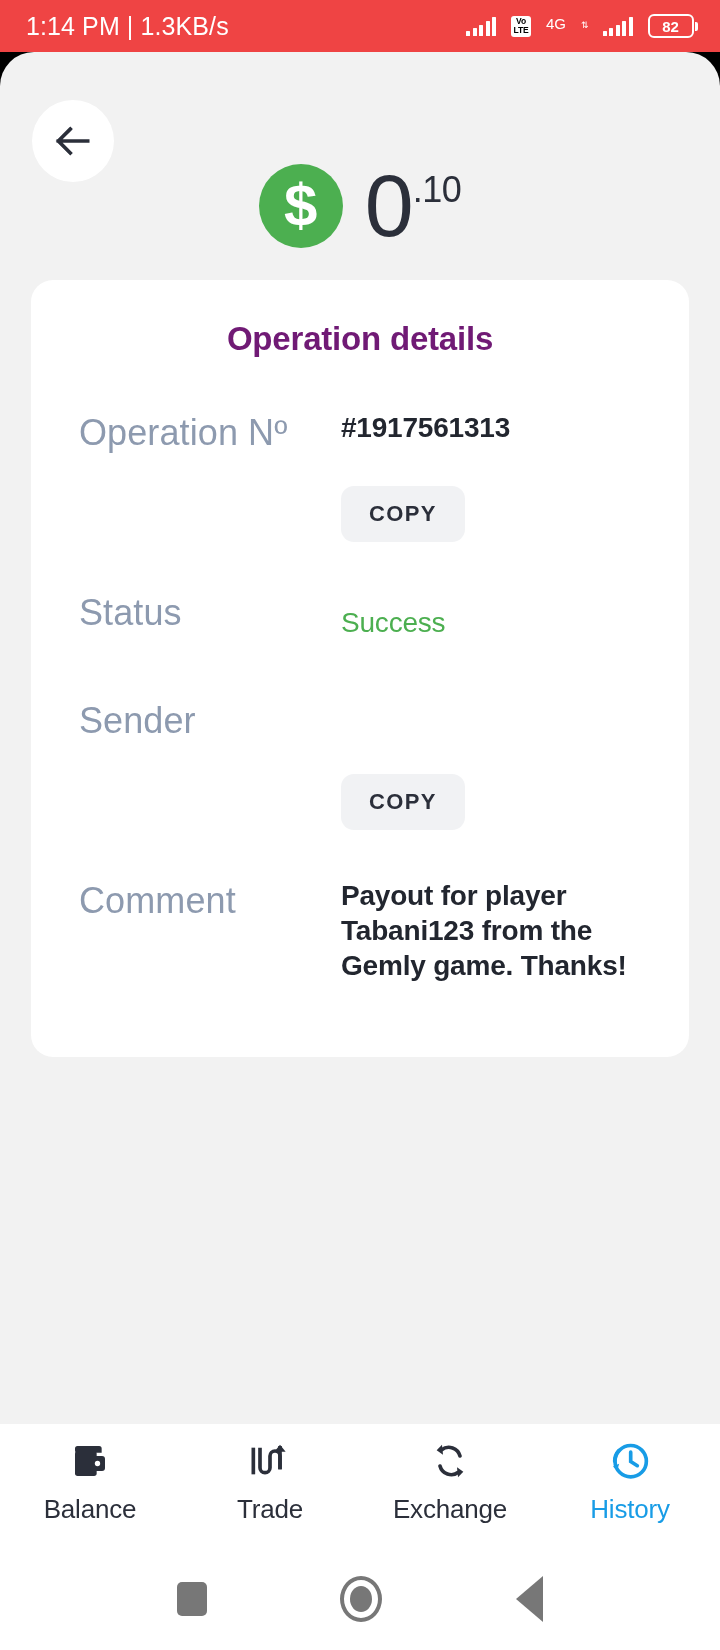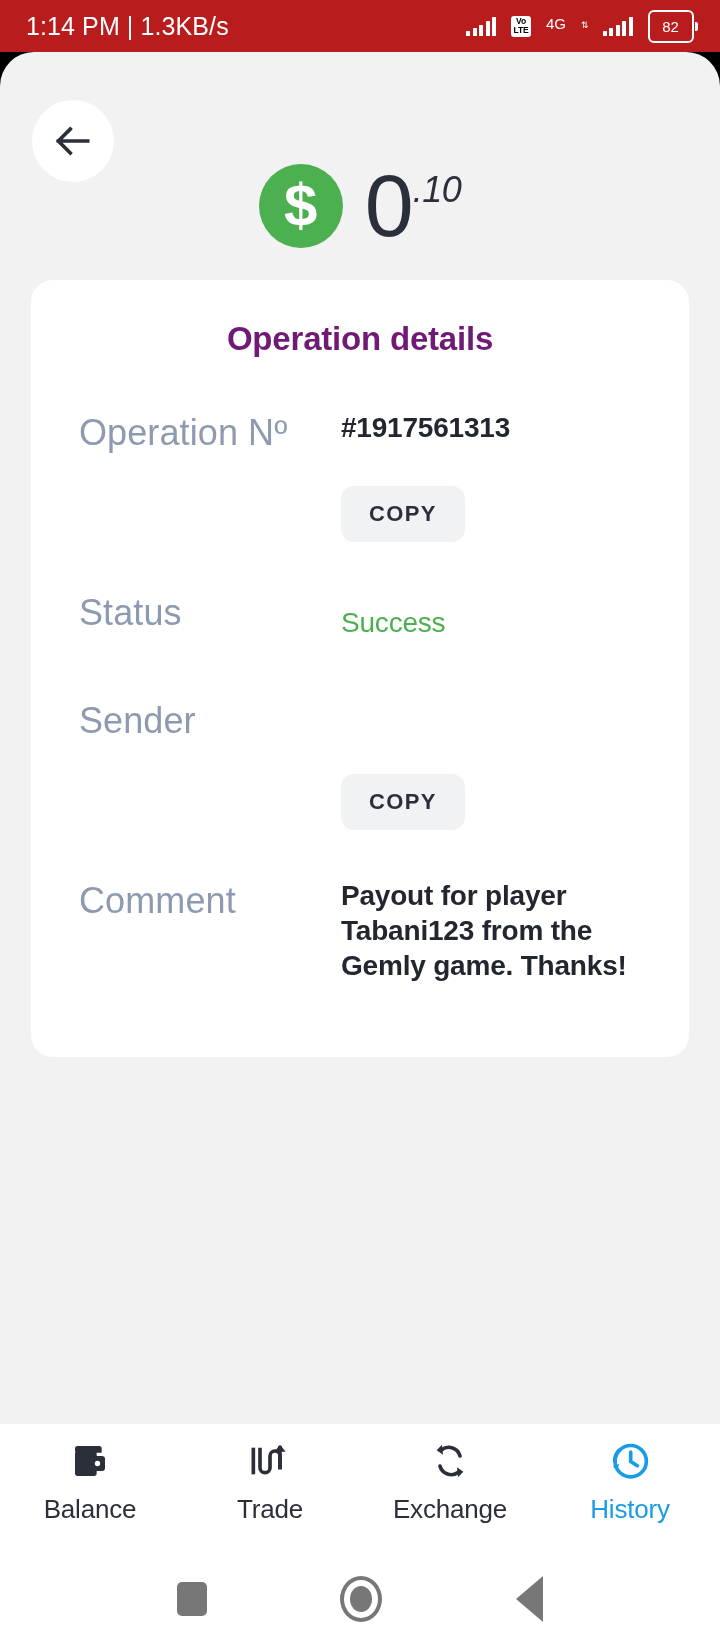--- a/index.html
+++ b/index.html
@@ -12,21 +12,21 @@
   .phone {
     position:relative;
     width:720px; height:1650px;
     background:#000;
   }
 
   
   .statusbar {
     position:absolute; top:0; left:0;
     width:720px; height:52px;
-    background:#b91c1c;
+    background:#ef4444;
     display:flex; align-items:center;
     justify-content:space-between;
     padding:0 22px 0 26px;
   }
   .sb-left {
     color:#ffffff;
     font-size:25px;
     letter-spacing:0.1px;
     font-weight:400;
     white-space:nowrap;
@@ -50,23 +50,23 @@
   }
   .g4wrap { display:flex; align-items:flex-end; gap:2px; }
   .g4 { color:#fff; font-size:15px; line-height:13px; font-weight:400; margin-bottom:6px;}
   .dataarrows { color:#fff; font-size:9px; line-height:9px; margin-bottom:1px; letter-spacing:-1px;}
   .battery {
     display:flex; align-items:center;
   }
   .bat-body {
     border:2px solid #fff;
     border-radius:6px;
-    width:46px; height:33px;
-    display:flex; align-items:center; justify-content:center;
-    color:#fff; font-size:15px; font-weight:400;
+    width:46px; height:24px;
+    display:flex; align-items:center; justify-content:center;
+    color:#fff; font-size:15px; font-weight:700;
   }
   .bat-tip { width:3px; height:9px; background:#fff; border-radius:0 2px 2px 0; margin-left:1.5px;}
 
   
   .app {
     position:absolute;
     top:52px; left:0;
     width:720px; height:1496px;
     background:#f2f2f2;
     border-radius:34px 34px 0 0;
@@ -95,21 +95,21 @@
     display:flex; align-items:center; justify-content:center;
     color:#fff; font-size:60px; font-weight:700;
     line-height:1;
     font-family:"Liberation Sans", sans-serif;
   }
   .amt {
     display:flex; align-items:flex-start;
     color:#2b2f3a;
   }
   .amt-int { font-size:88px; line-height:0.95; font-weight:400; letter-spacing:-1px;}
-  .amt-dec { font-size:36px; line-height:1; font-weight:400; margin-top:8px; letter-spacing:-0.5px;font-style:italic;}
+  .amt-dec { font-size:36px; line-height:1; font-weight:400; margin-top:8px; letter-spacing:-0.5px;}
 
   
   .card {
     position:absolute;
     top:228px; left:31px;
     width:658px;
     background:#ffffff;
     border-radius:22px;
     padding:40px 48px 56px 48px;
   }

